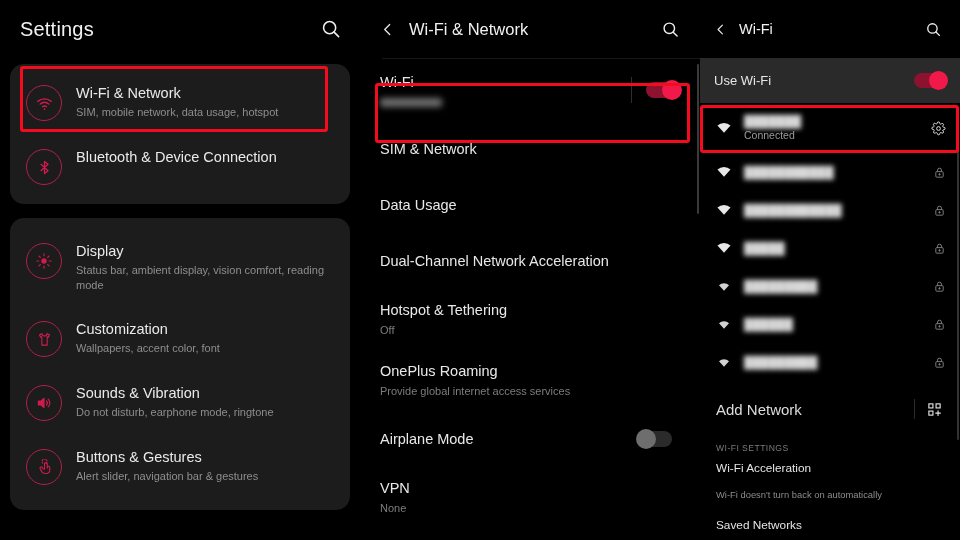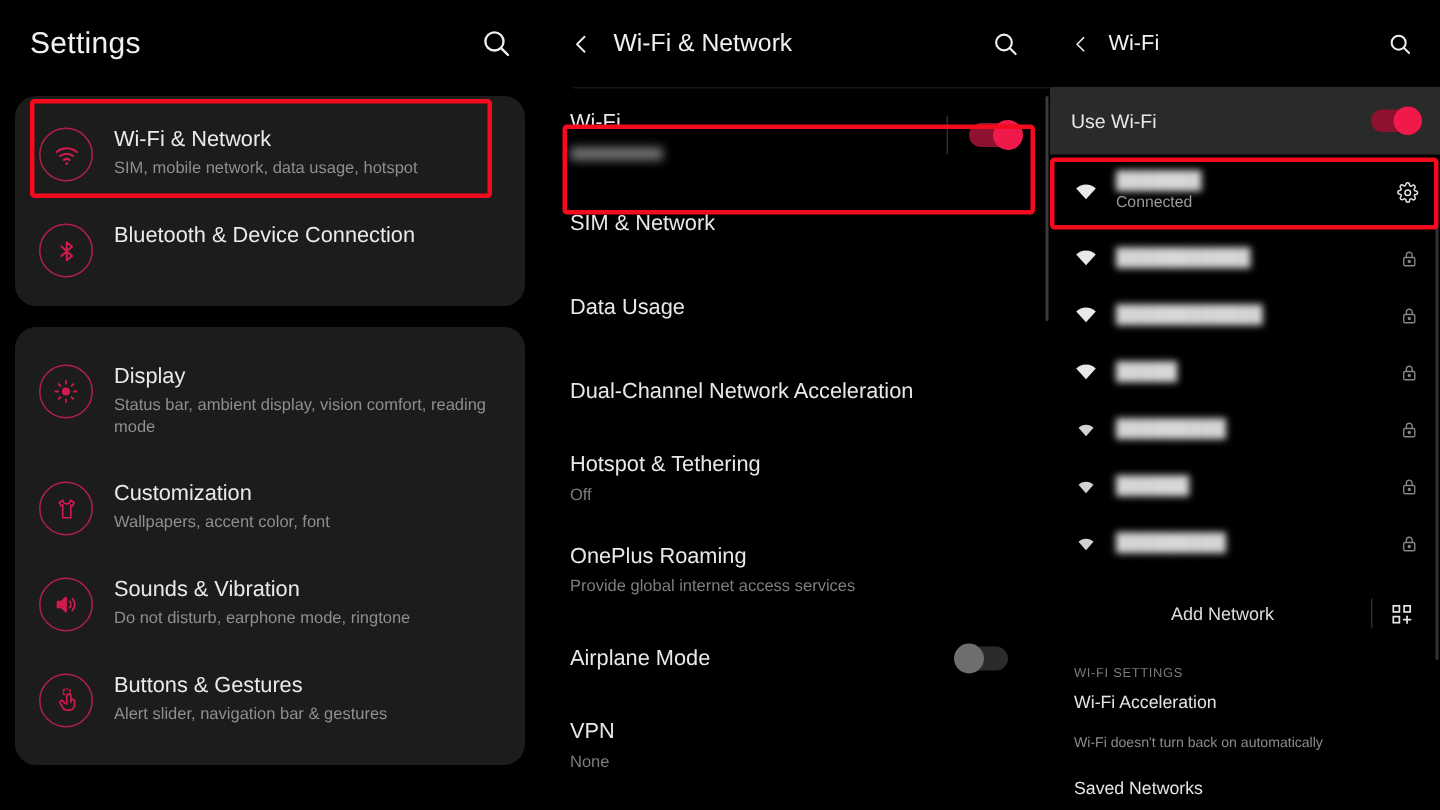--- a/index.html
+++ b/index.html
@@ -88,21 +88,21 @@
   .wrow {
     display:flex; align-items:center; gap:12px; padding: 9px 14px 9px 16px;
     min-height:38px; position:relative;
   }
   .wrow .nm { flex:1; }
   .nm-name { color:#d8d8d8; font-size:11.5px; line-height:14px; }
   .nm-name.blur { filter: blur(2.6px); }
   .nm-sub { color:#9a9a9a; font-size:10.5px; line-height:13px; margin-top:1px; }
   .w-lock { opacity:.62; }
   .addnet { display:flex; align-items:center; padding: 8px 12px 8px 16px; min-height:34px; }
-  .addnet-label { color:#ddd; font-size:12px; flex:1;text-align:center; }
+  .addnet-label { color:#ddd; font-size:15px; flex:1; }
   .addnet-div { width:1px; height:20px; background:#2b2b2b; margin-right:12px; }
   .sect-head { color:#7b7b7b; font-size:8.6px; letter-spacing:.45px; padding: 16px 16px 4px 16px; }
   .prow { padding: 4px 16px 7px 16px; }
   .prow-t { color:#e4e4e4; font-size:11.8px; line-height:15px; }
   .prow-s { color:#8c8c8c; font-size:9.4px; line-height:13px; margin-top:12px; }
 
   
   .scrollbar {
     position:absolute; right:1px; width:2px; border-radius:2px; background:#3a3a3a;
   }

